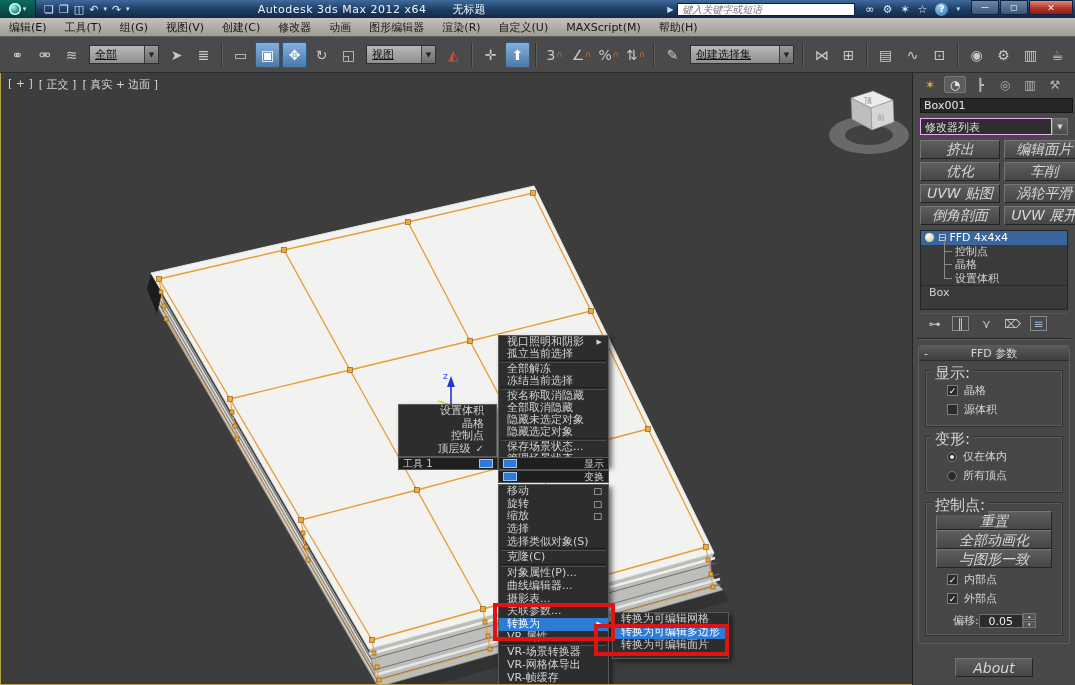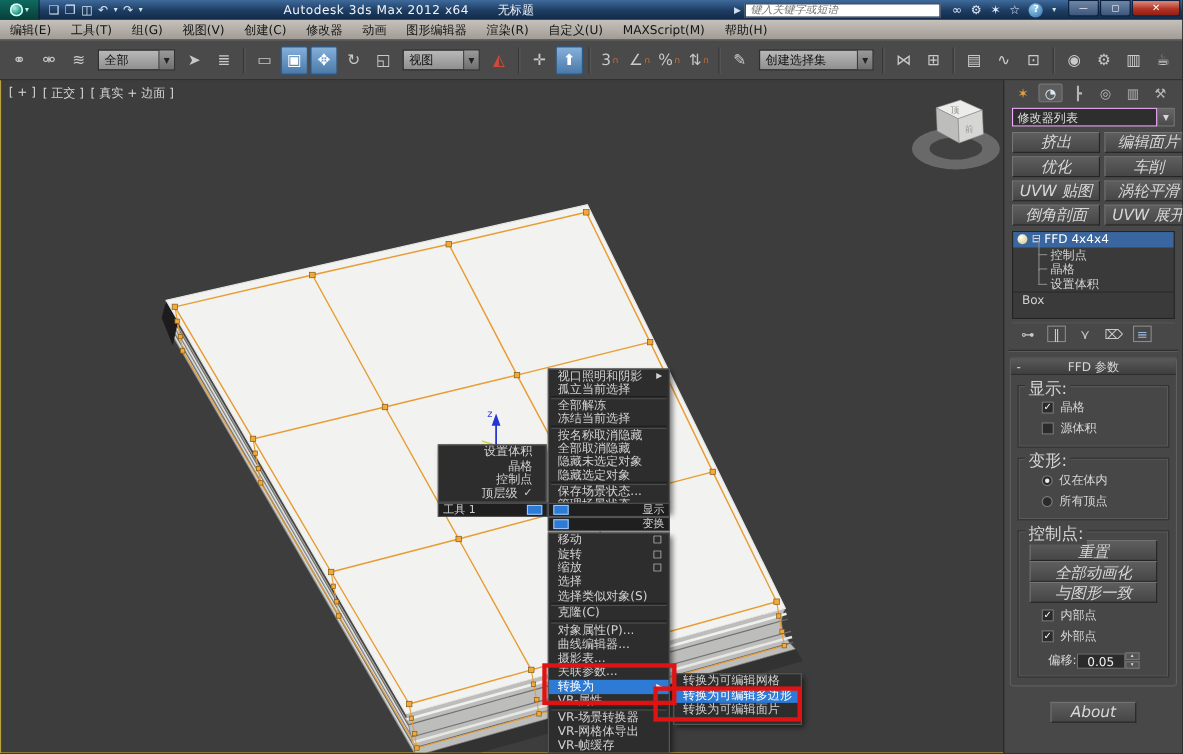--- a/index.html
+++ b/index.html
@@ -28,21 +28,21 @@
   .mitem{padding:0 9px;height:100%;display:flex;align-items:center;}
 
   
   .toolbar{height:37px;background:#4a4a4a;border-top:1px solid #5f5f5f;border-bottom:1px solid #2c2c2c;display:flex;align-items:center;padding:0 5px;gap:2px;}
   .tbtn{min-width:25px;height:26px;display:flex;align-items:center;justify-content:center;color:#c9c9c9;font-size:14px;border-radius:2px;}
   .tbtn.pressed{background:linear-gradient(#85b0da,#4a7aa9);color:#fff;border:1px solid #2d5b88;}
   .tbtn .sub{font-size:8px;color:#c9723a;margin-left:1px;}
   .tbtn.red{color:#cf4a38;}
   .tsep{width:2px;height:24px;border-left:1px solid #353535;border-right:1px solid #5e5e5e;margin:0 3px;}
   .tdrop{height:19px;background:linear-gradient(#b9b9b9,#8f8f8f);border:1px solid #2f2f2f;color:#111;font-size:11px;display:flex;align-items:center;margin:0 3px;}
-  .tdrop .dtext{flex:1;padding:0 5px;white-space:nowrap;overflow:hidden;}
+  .tdrop .dtext{flex:1;padding:0 5px;white-space:nowrap;overflow:hidden;text-decoration:underline;}
   .tdrop .darr{width:14px;height:100%;background:linear-gradient(#9a9a9a,#6f6f6f);border-left:1px solid #3c3c3c;display:flex;align-items:center;justify-content:center;font-size:7px;color:#222;}
 
   
   .workspace{display:flex;height:612px;}
   .viewport{position:relative;width:912px;height:612px;background:#3d3d3d;border-left:1px solid #b7a23f;border-bottom:1px solid #b7a23f;overflow:hidden;}
   .vplabel{position:absolute;left:7px;top:4px;color:#d6d6d6;font-size:11px;z-index:3;display:flex;gap:6px;}
   .book-svg{position:absolute;left:0;top:0;}
 
   
   .qmenu{position:absolute;background:#2d2d2d;border:1px solid #5a5a5a;box-shadow:3px 3px 5px rgba(0,0,0,.55);font-size:11px;color:#d2d2d2;z-index:6;overflow:hidden;}
@@ -533,20 +533,24 @@
         <span class="ptab">
             <span>◎</span>
           </span>
         <span class="ptab">
             <span>▥</span>
           </span>
         <span class="ptab">
             <span>⚒</span>
           </span>
       </div>
+      <div class="name-row">
+        <input class="obj-name" value="Box001" style="">
+
+      </div>
       <div class="modlist">
         <span class="field">修改器列表</span>
         <span class="darr">▼</span>
       </div>
       <div class="btn-grid">
         <button class="pbtn">挤出</button>
         <button class="pbtn">编辑面片</button>
         <button class="pbtn">优化</button>
         <button class="pbtn">车削</button>
         <button class="pbtn">UVW 贴图</button>

